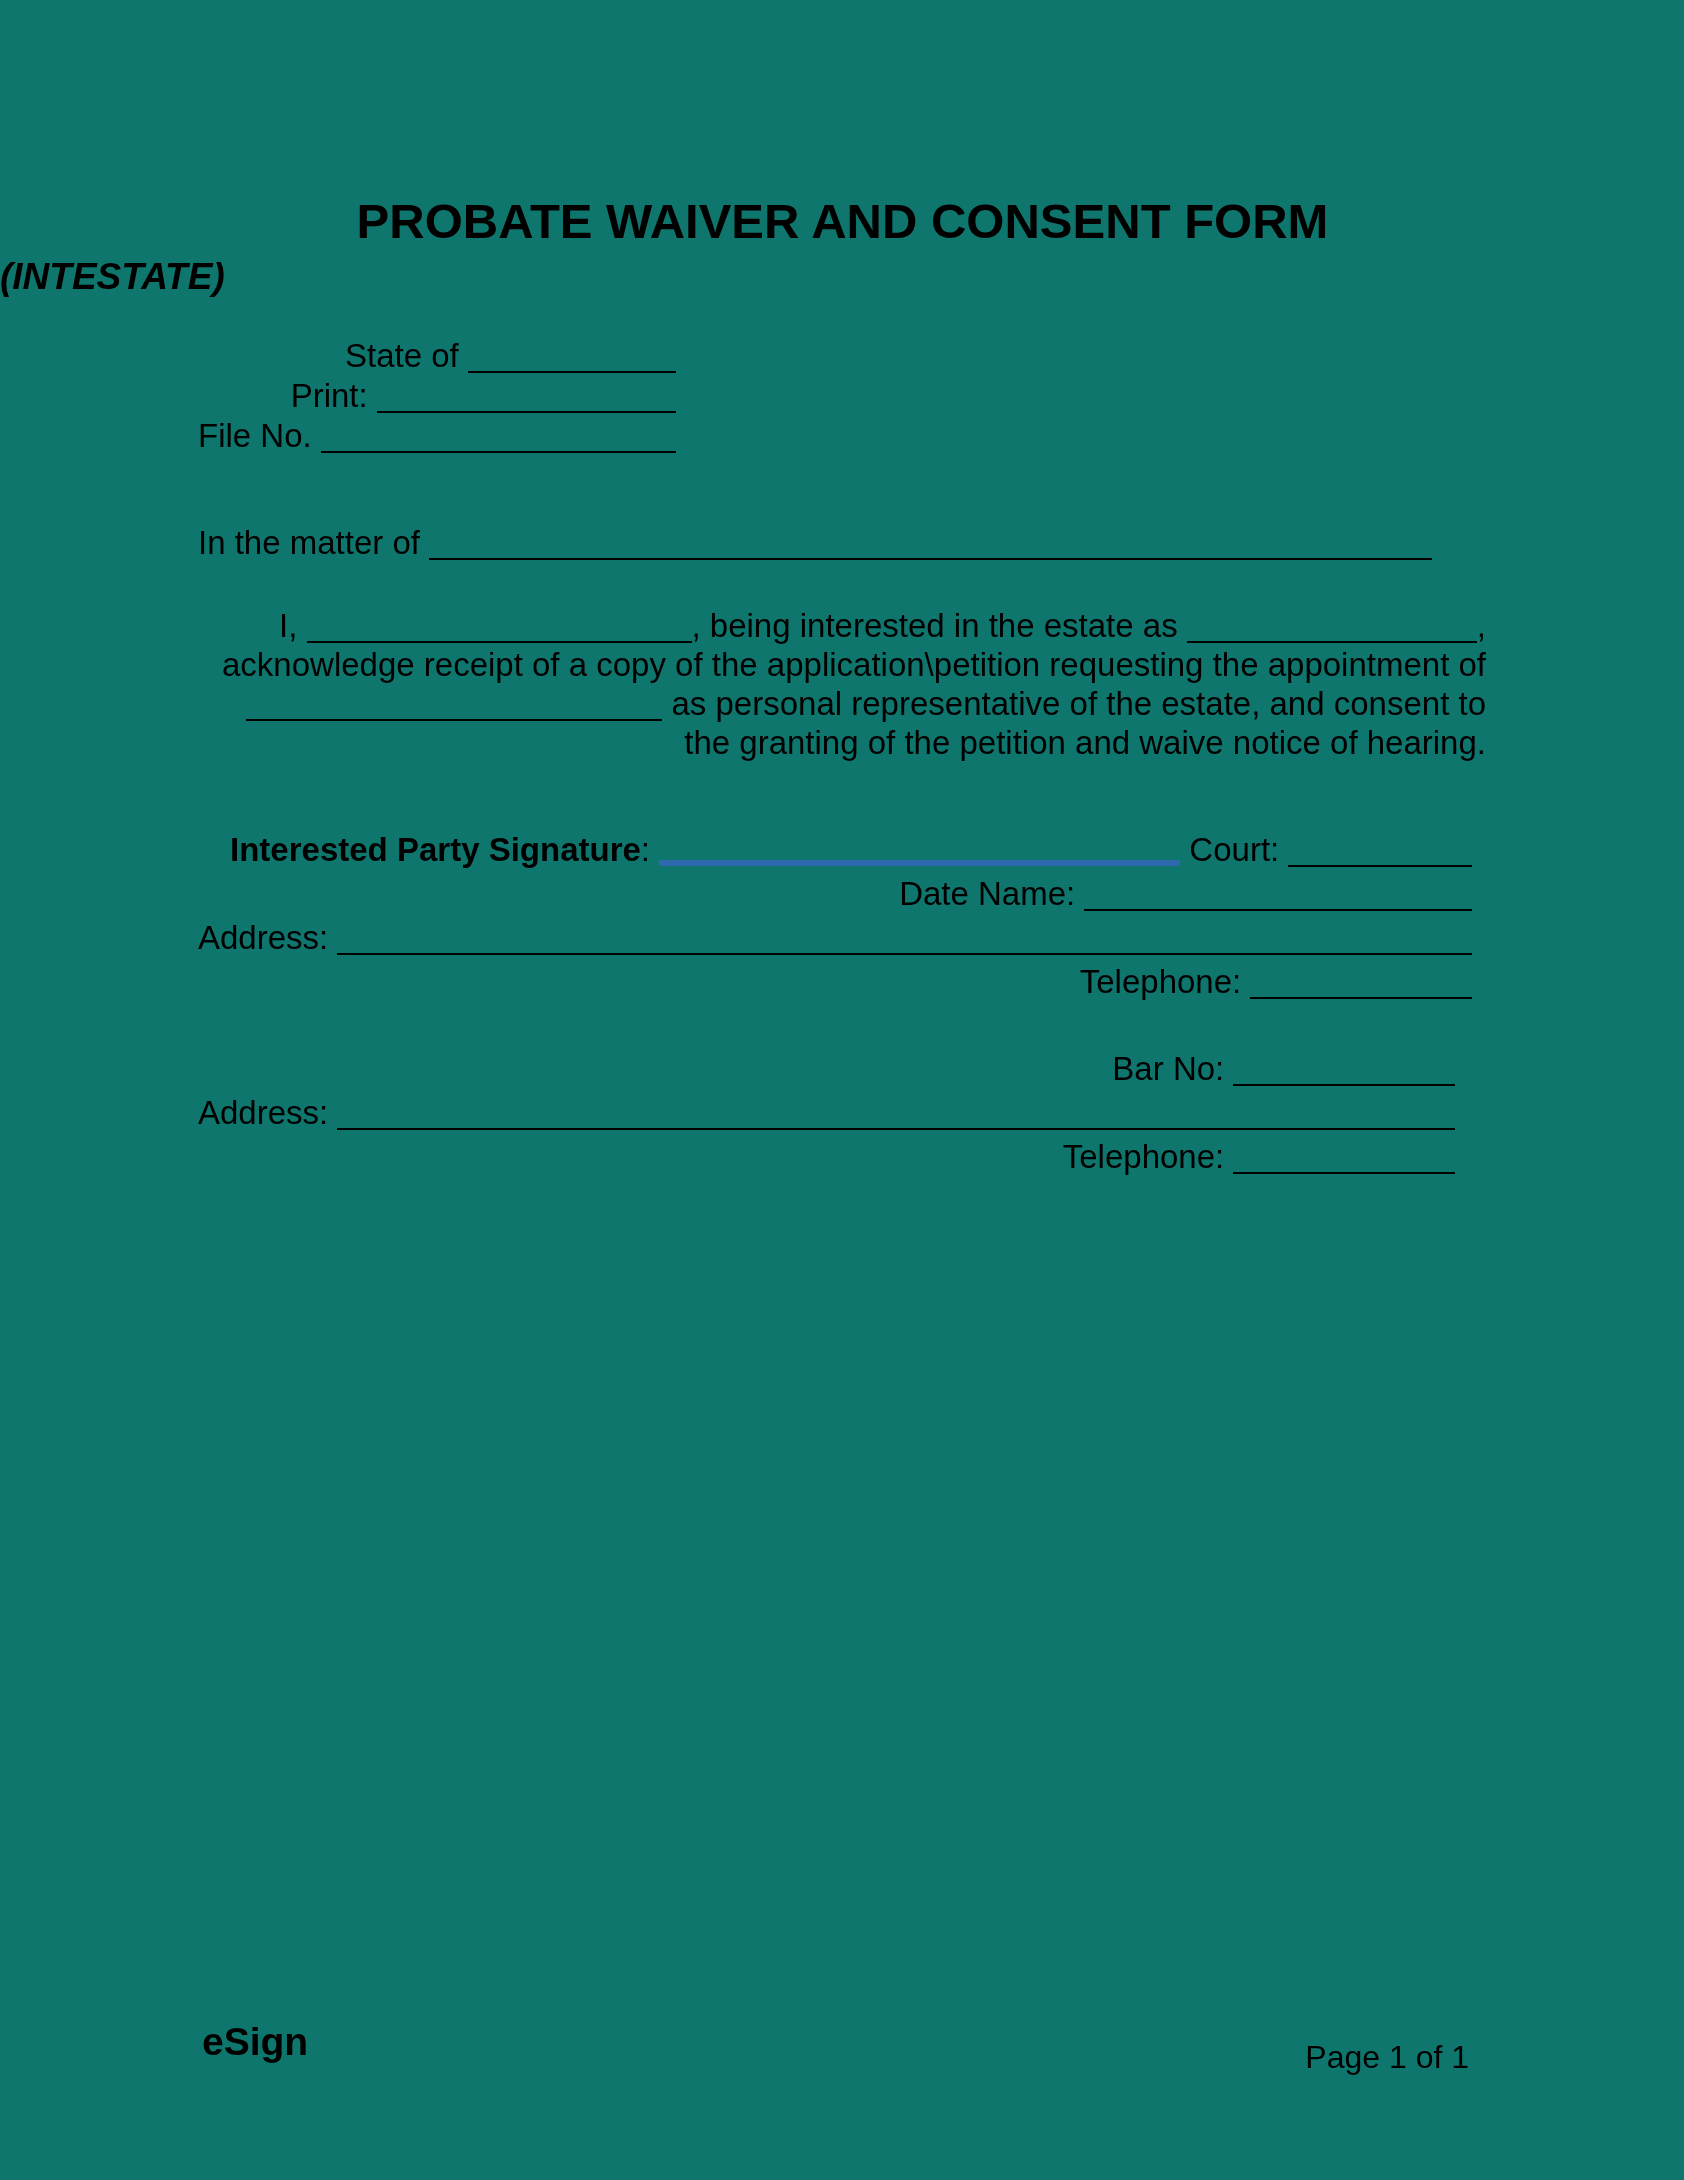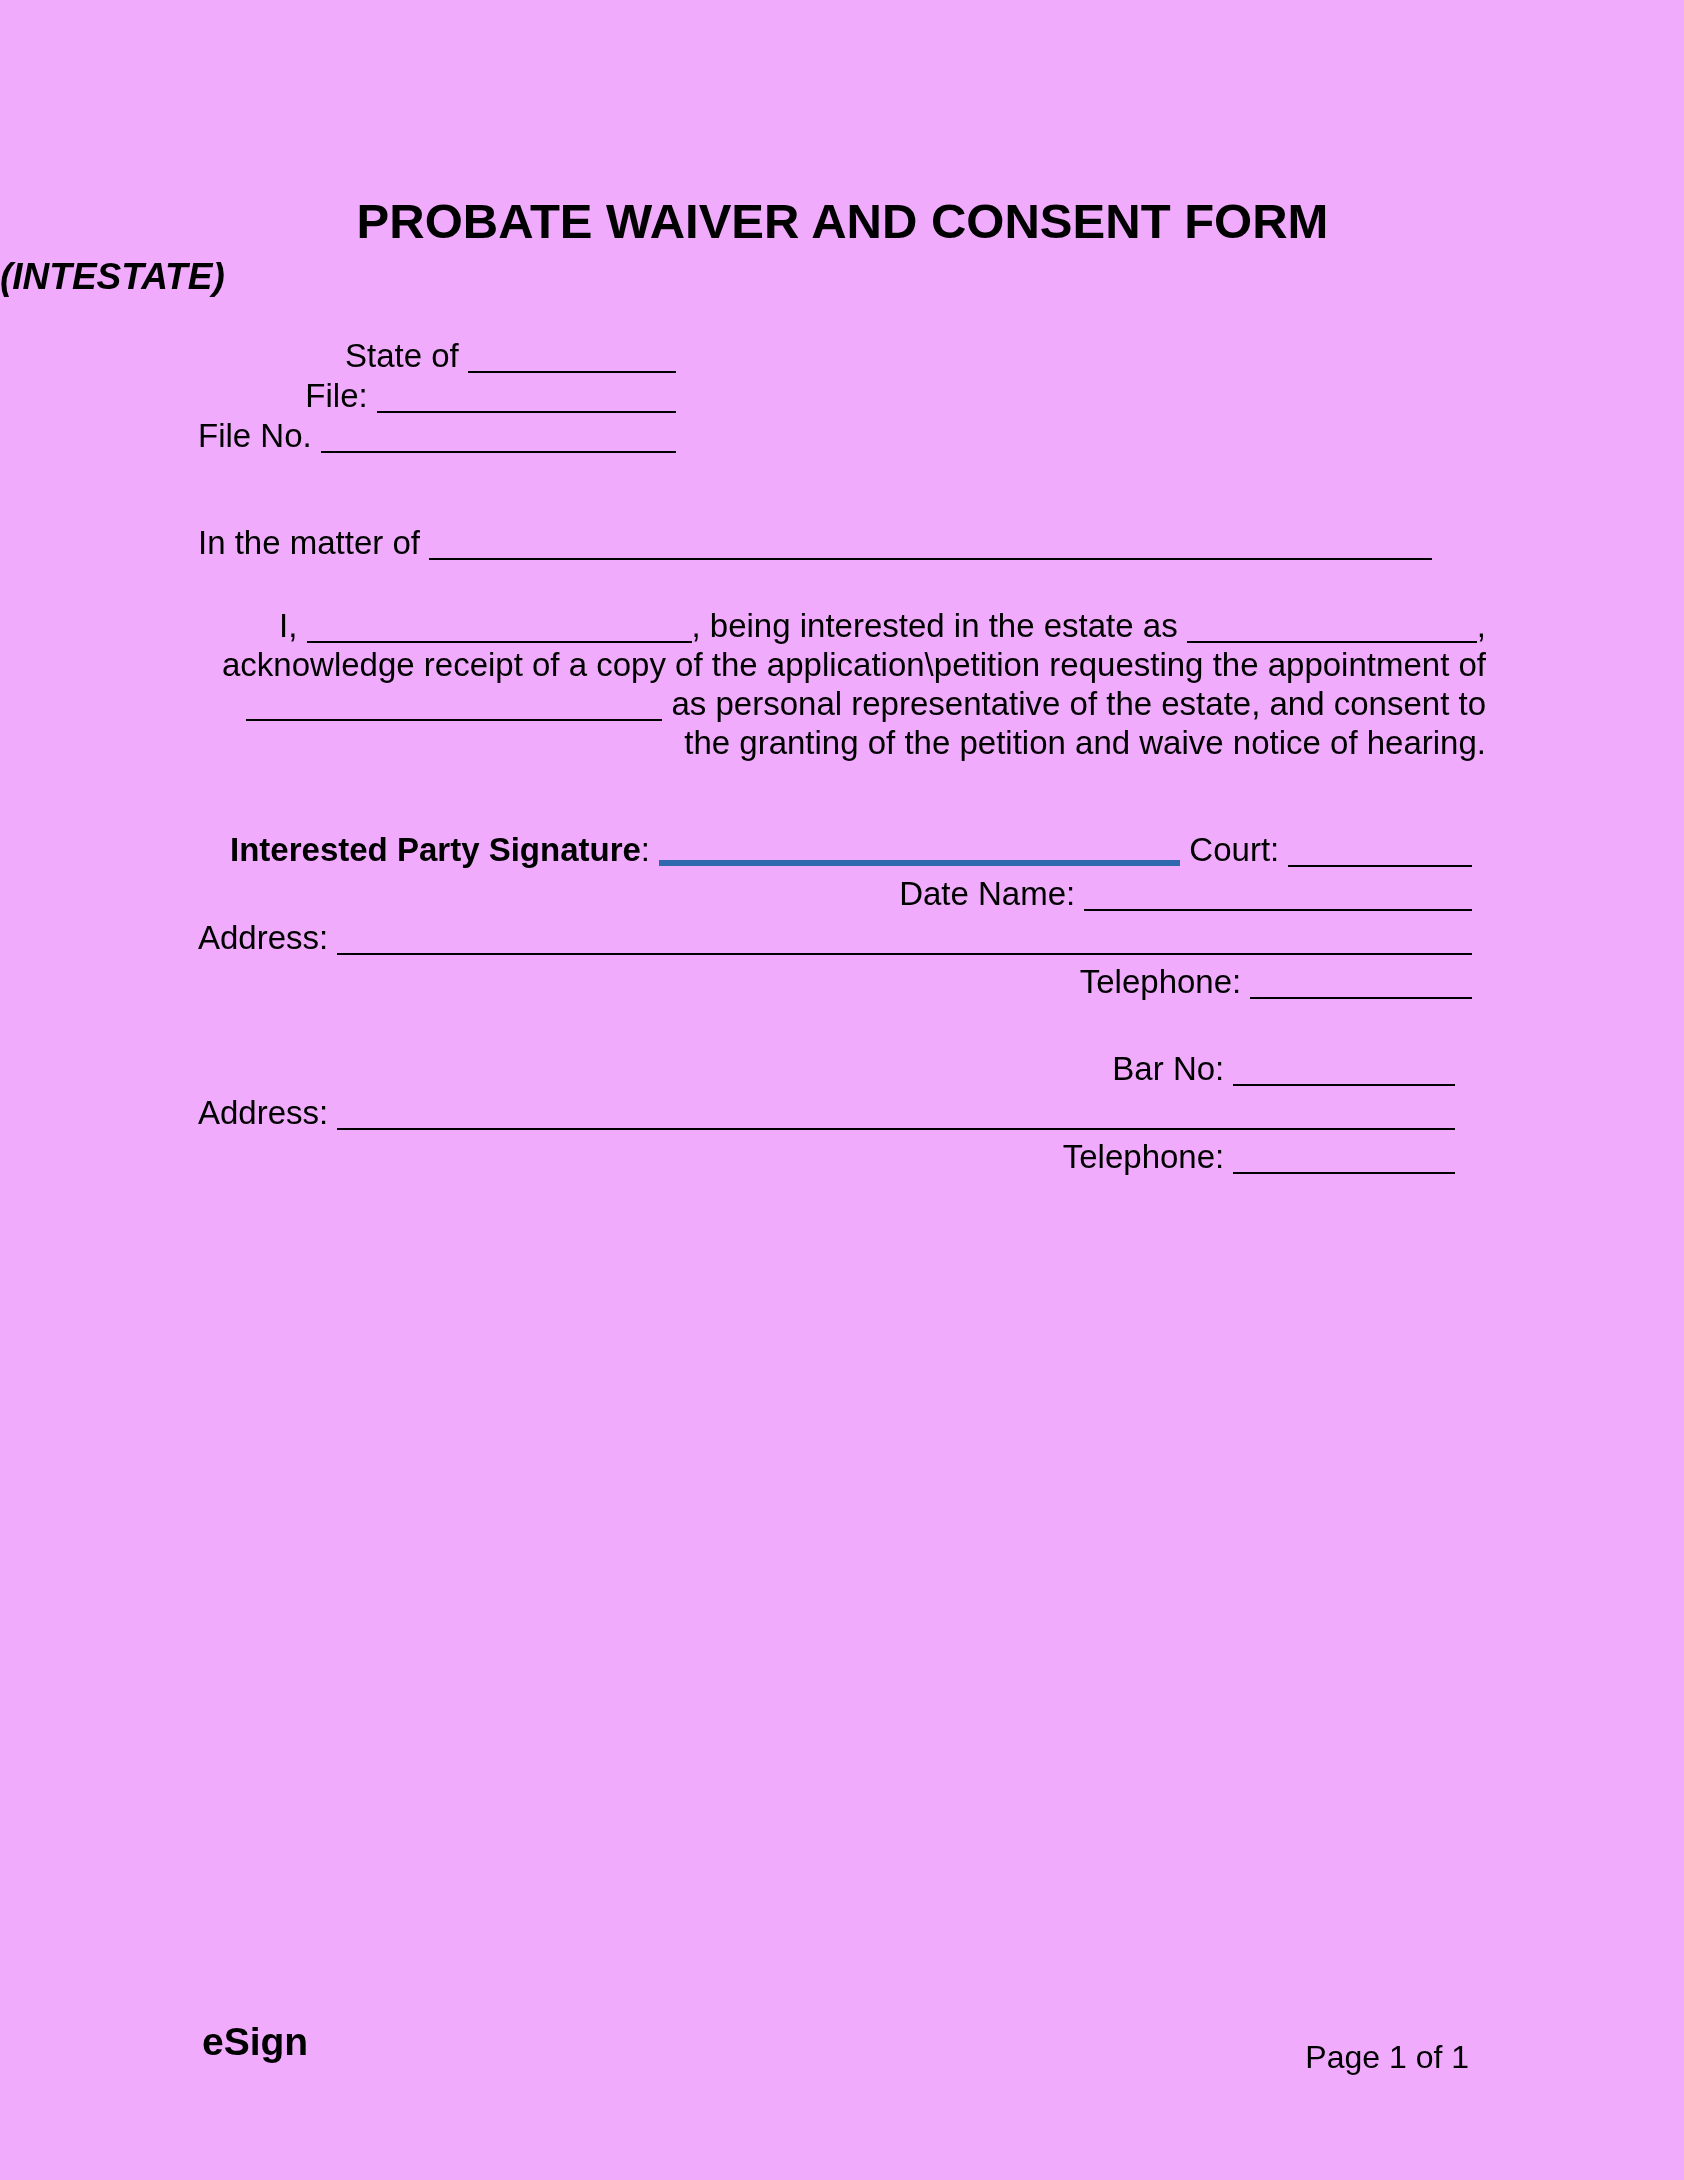--- a/index.html
+++ b/index.html
@@ -1,20 +1,20 @@
 <!DOCTYPE html>
 <html style="font-size:13.6px"><head>
 <meta charset="utf-8">
 <style>
   html, body { margin: 0; padding: 0; background: #ffffff; }
   .page {
     position: relative;
     width: 1685px;
     height: 2181px;
-    background: #f0abfc;
+    background: #0f766e;
     color: #000000;
     font-family: "Liberation Sans", sans-serif;
     font-size: 33px;
     overflow: hidden;
   }
   .doc-title {
     position: absolute;
     top: 194px; left: 0;
     width: 100%;
     margin: 0;
@@ -71,21 +71,21 @@
 </head>
 <body>
 
 <div class="page">
 
   <h1 class="doc-title">PROBATE WAIVER AND CONSENT FORM</h1>
   <div class="doc-subtitle">(INTESTATE)</div>
 
   <div class="sec court-block">
     <div><span>State of</span> <span class="blank" style="width:208px"></span></div>
-    <div><span>File:</span> <span class="blank" style="width:299px"></span></div>
+    <div><span>Print:</span> <span class="blank" style="width:299px"></span></div>
     <div><span>File No.</span> <span class="blank" style="width:355px"></span></div>
   </div>
 
   <div class="sec matter-line">
     <span>In the matter of</span> <span class="blank" style="width:1003px"></span>
   </div>
 
   <p class="sec body-par"><span>I,</span> <span class="blank" style="width:385px"></span><span>, being interested in the estate as</span> <span class="blank" style="width:290px"></span><span>,</span> <span>acknowledge receipt of a copy of the application\petition requesting the appointment of</span> <span class="blank" style="width:416px"></span> <span>as personal representative of the estate, and consent to the granting of the petition and waive notice of hearing.</span></p>
 
   <div class="sec party-block">

